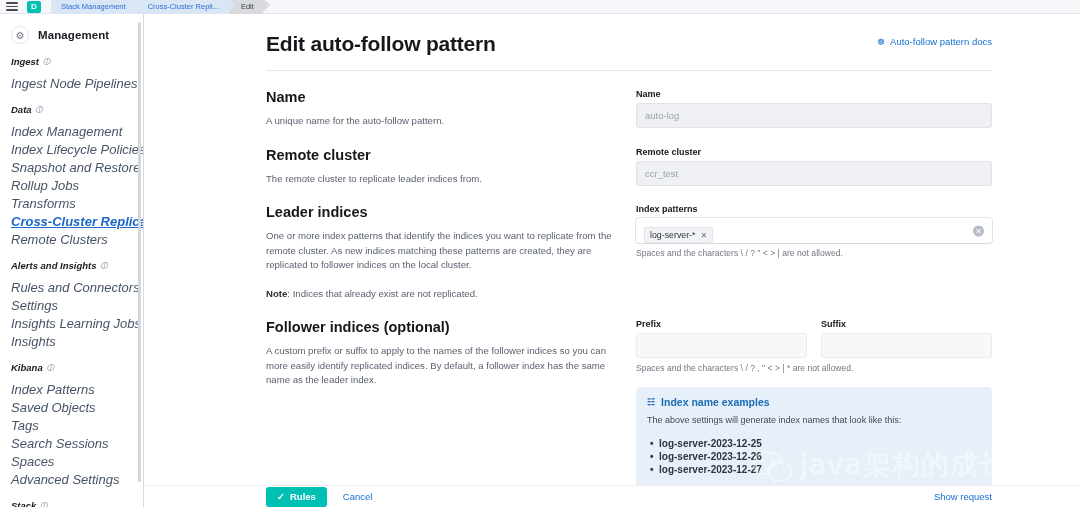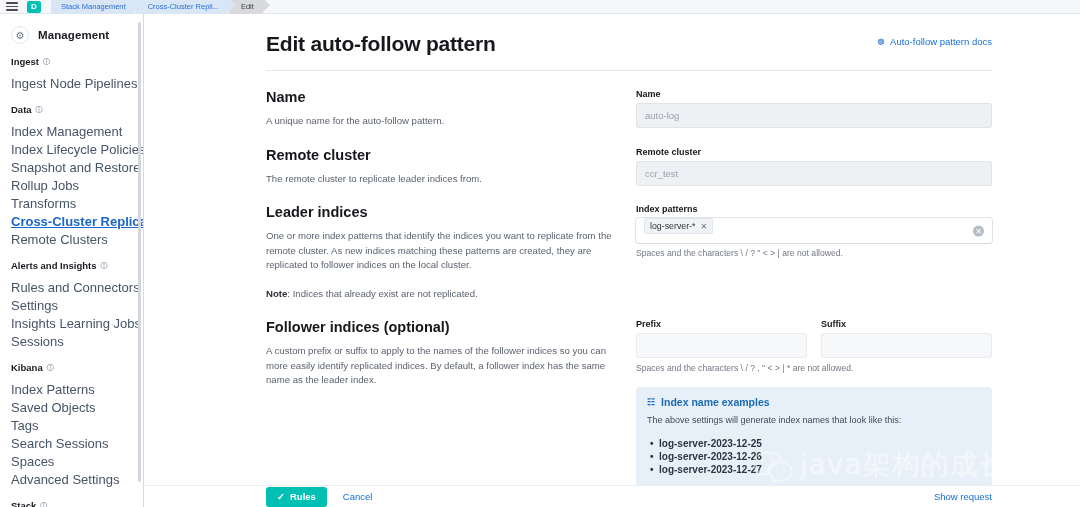--- a/index.html
+++ b/index.html
@@ -72,21 +72,21 @@
   }
   .mgmt-icon {
     width: 18px; height: 18px; border-radius: 50%;
     background: #ffffff;
     border: 1px solid #e4e7ec;
     display: flex; align-items: center; justify-content: center;
     font-size: 10px; color: #6b7280;
   }
   .mgmt-title { font-size: 11.5px; font-weight: bold; color: #1a1c21; letter-spacing: .1px; }
 
-  .nav-group { margin-bottom: 12px; }
+  .nav-group { margin-bottom: 12px; font-style: italic; }
   .nav-group-title {
     font-size: 9.5px; font-weight: bold; color: #1a1c21;
     padding: 0 0 7px 11px;
     display: flex; align-items: center; gap: 4px;
   }
   .grp-icon { font-size: 7px; color: #98a2b3; }
   .nav-item {
     font-size: 13px; color: #475467;
     padding: 3.5px 0 3.5px 11px;
     line-height: 11px;
@@ -149,21 +149,21 @@
     font-size: 9.5px;
     color: #9aa1ae;
     width: 100%;
   }
   .input.blank { background: #f7f8fa; }
   .combo {
     min-height: 25px;
     border-radius: 3px;
     background: #ffffff;
     box-shadow: 0 0 0 1px rgba(25,35,60,.12), 0 1px 1px rgba(25,35,60,.05);
-    display: flex; align-items: flex-start;
+    display: flex; align-items: flex-end;
     padding: 0 8px;
     position: relative;
   }
   .pill {
     display: inline-flex; align-items: center; gap: 5px;
     background: #f1f3f7;
     border: 1px solid #e1e5ec;
     border-radius: 2px;
     font-size: 8.8px;
     color: #2f3238;
@@ -294,21 +294,21 @@
     </div>
 
     <div class="nav-group">
       <div class="nav-group-title">
         <span>Alerts and Insights</span>
         <span class="grp-icon">ⓘ</span>
       </div>
       <div class="nav-item">Rules and Connectors</div>
       <div class="nav-item">Settings</div>
       <div class="nav-item">Insights Learning Jobs</div>
-      <div class="nav-item">Sessions</div>
+      <div class="nav-item">Insights</div>
     </div>
 
     <div class="nav-group">
       <div class="nav-group-title">
         <span>Kibana</span>
         <span class="grp-icon">ⓘ</span>
       </div>
       <div class="nav-item">Index Patterns</div>
       <div class="nav-item">Saved Objects</div>
       <div class="nav-item">Tags</div>

